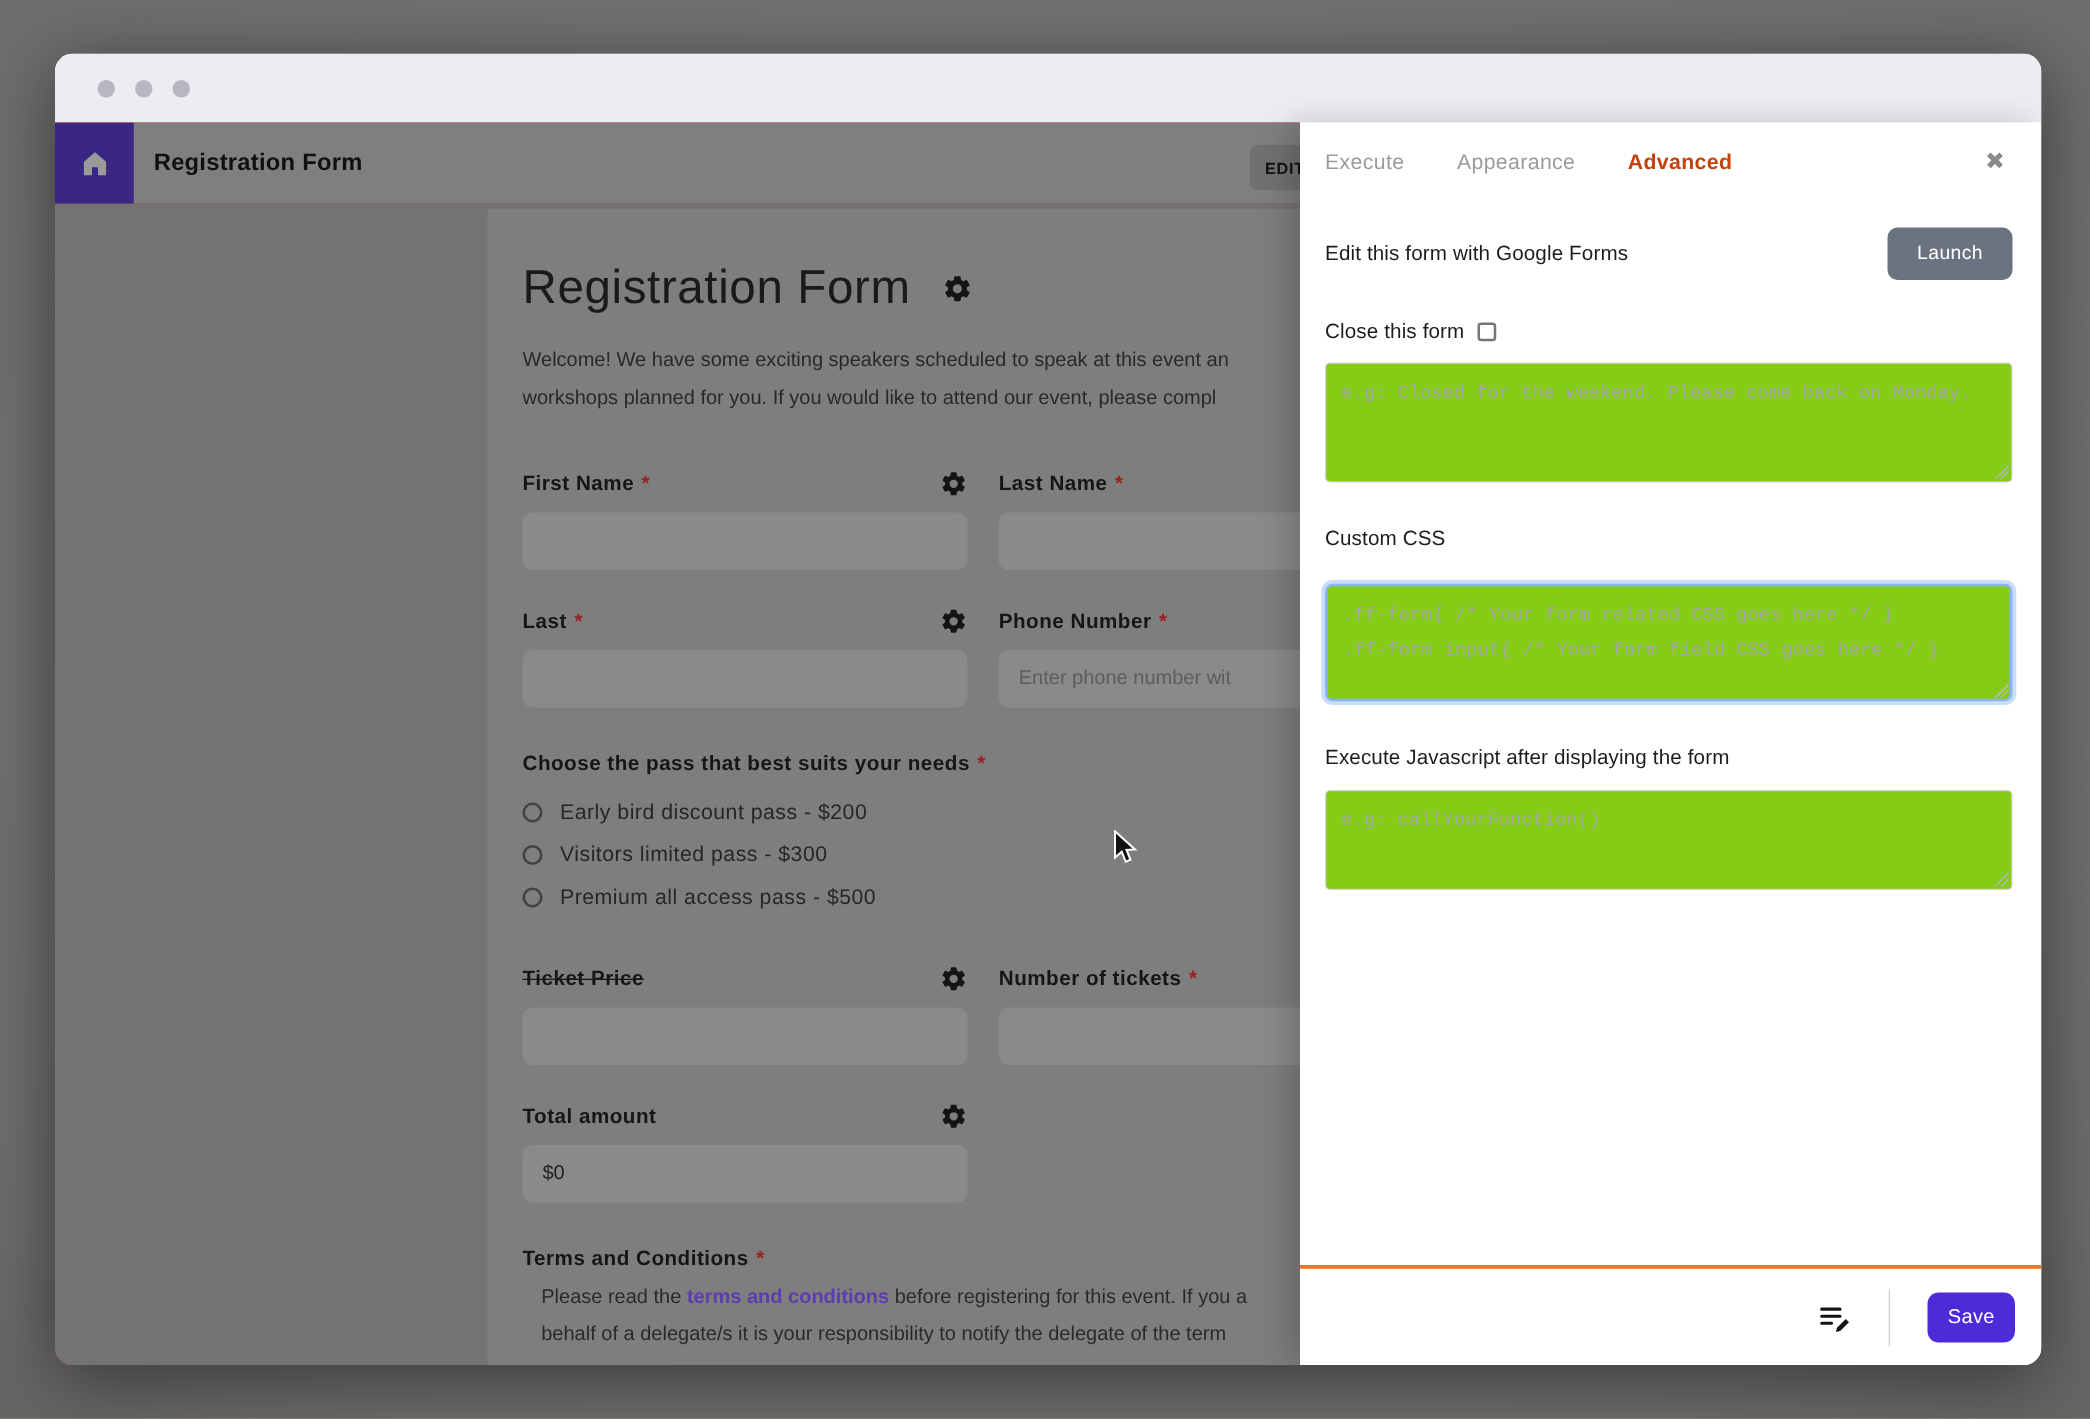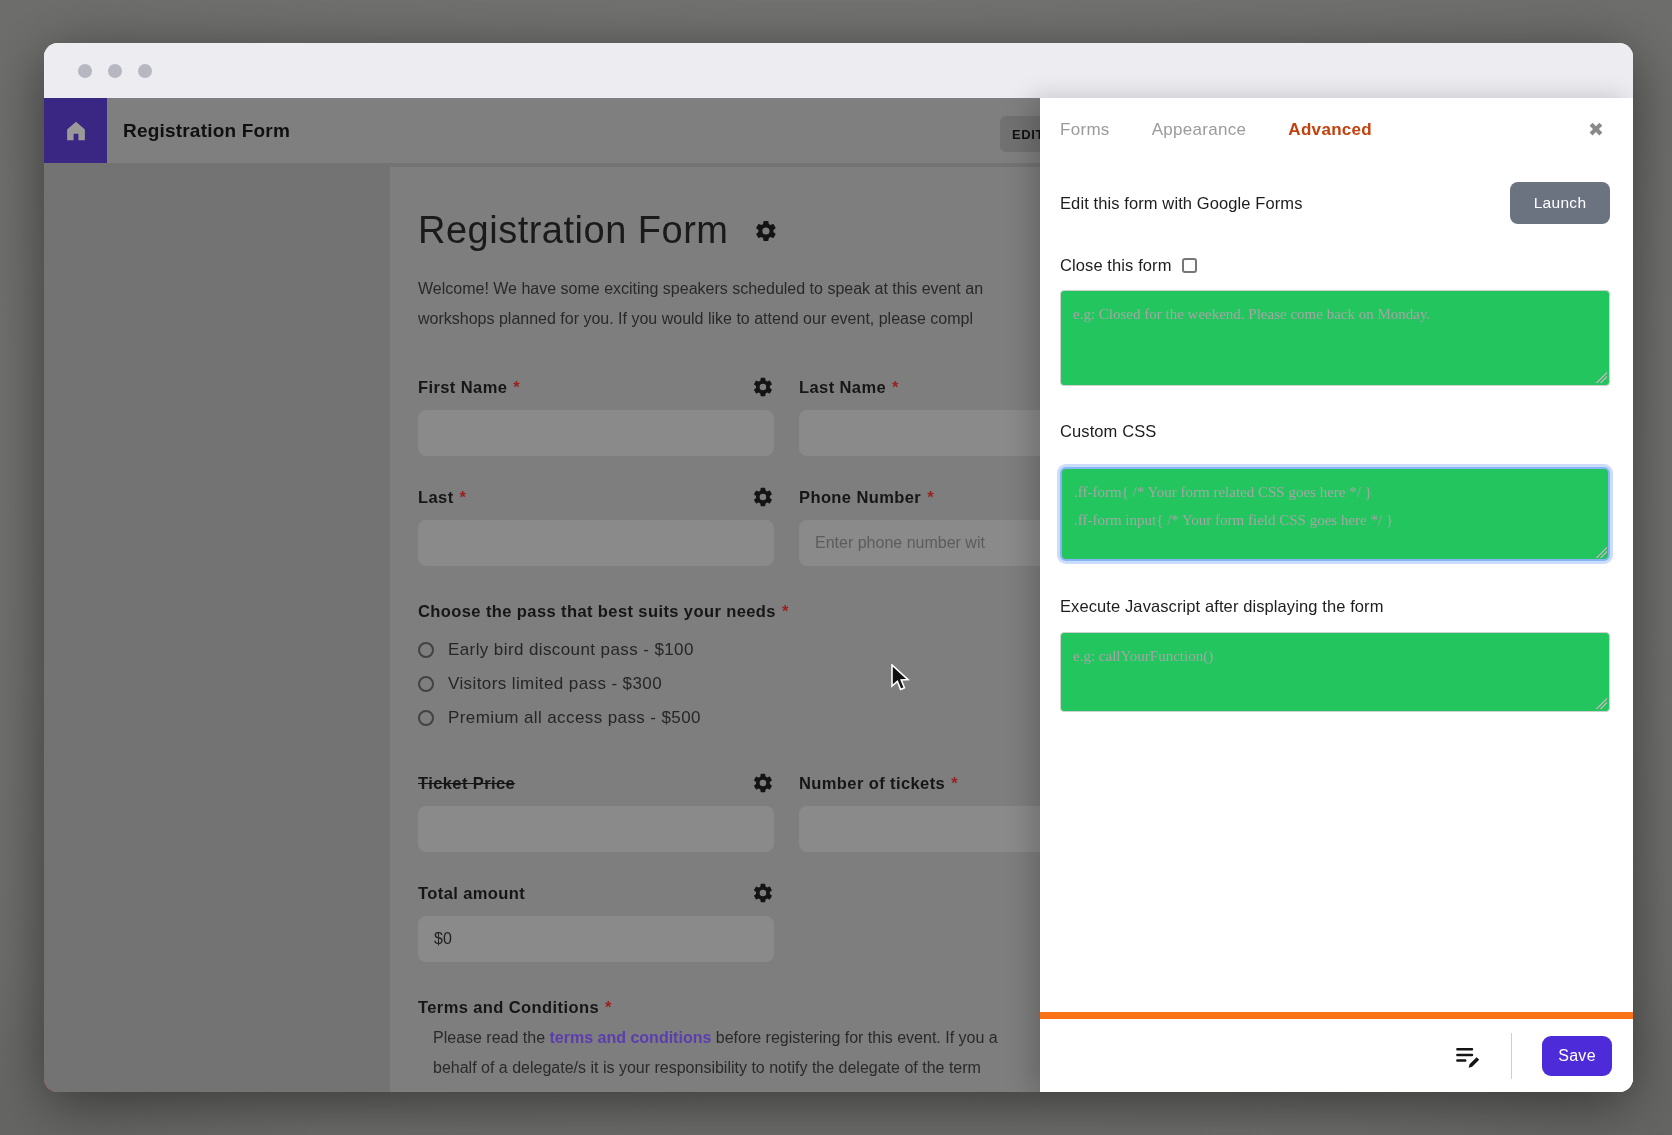--- a/index.html
+++ b/index.html
@@ -68,35 +68,35 @@
 
   .gforms-row { margin-top:42px; display:flex; align-items:center; justify-content:space-between; }
   .panel-label { font-size:16.5px; color:#1d1d1d; font-weight:500; letter-spacing:0.1px; }
   .launch-btn { width:100px; height:42px; background:#6b7280; color:#fff; border:none; border-radius:8px;
     font-size:15.5px; font-family:inherit; letter-spacing:0.3px; }
 
   .closeform-row { margin-top:32px; display:flex; align-items:center; }
   .checkbox { width:15px; height:15px; border:2px solid #767676; border-radius:3px; margin-left:10px; background:#fff; }
 
   .ta-wrap { position:relative; }
-  textarea { display:block; width:100%; resize:none; font-family:Liberation Serif, serif; font-size:15px; color:#333;
-    border:1px solid #d0d0d0; border-radius:4px; padding:10px 12px; line-height:1.85; background:#22c55e; }
+  textarea { display:block; width:100%; resize:none; font-family:Liberation Mono, monospace; font-size:15px; color:#333;
+    border:1px solid #d0d0d0; border-radius:4px; padding:10px 12px; line-height:1.85; background:#84cc16; }
   textarea::placeholder { color:#a6a6a6; opacity:1; }
   .ta1 { margin-top:15px; height:96px; }
   .ta2 { margin-top:26px; height:94px; border:2px solid #8ab4f8; border-radius:6px;
     box-shadow:0 0 0 3px rgba(140,180,248,0.45); outline:none; }
   .ta3 { margin-top:16px; height:80px; }
   .ta-wrap::after { content:""; position:absolute; right:3px; bottom:3px; width:11px; height:11px;
     background:
       linear-gradient(135deg, transparent 48%, #b5b5b5 48%, #b5b5b5 56%, transparent 56%) ,
       linear-gradient(135deg, transparent 68%, #b5b5b5 68%, #b5b5b5 76%, transparent 76%);
   }
   .section-label { margin-top:36px; }
 
-  .panel-footer { position:absolute; left:0; right:0; bottom:0; height:80px; border-top:7px solid #f97316;
+  .panel-footer { position:absolute; left:0; right:0; bottom:0; height:80px; border-top:3px solid #f97316;
     display:flex; align-items:center; justify-content:flex-end; padding-right:21px; background:#fff; }
   .editnote-icon { width:27px; height:27px; color:#141414; cursor:pointer; }
   .vdivider { width:1px; height:46px; background:#cfcfcf; margin:0 30px; }
   .save-btn { width:70px; height:40px; background:#4e2bd8; color:#fff; border:none; border-radius:9px;
     font-size:16px; font-family:inherit; letter-spacing:0.3px; }
 
   .cursor { position:absolute; left:890px; top:664px; z-index:50; pointer-events:none; }
 </style>
 </head>
 <body>
@@ -170,21 +170,21 @@
               <div class="field-label"><span>Phone Number</span><span class="req">*</span></div>
               <input class="f-input" placeholder="Enter phone number wit" style="">
             </div>
           </div>
 
           <div class="mt36">
             <div class="field-label"><span>Choose the pass that best suits your needs</span><span class="req">*</span></div>
             <div class="radio-group">
               <div class="radio-row">
                 <span class="radio-circle"></span>
-                <span class="radio-label">Early bird discount pass - $100</span>
+                <span class="radio-label">Early bird discount pass - $200</span>
               </div>
               <div class="radio-row">
                 <span class="radio-circle"></span>
                 <span class="radio-label">Visitors limited pass - $300</span>
               </div>
               <div class="radio-row">
                 <span class="radio-circle"></span>
                 <span class="radio-label">Premium all access pass - $500</span>
               </div>
             </div>
@@ -221,21 +221,21 @@
             <div class="terms-text" style="margin-top:0">behalf of a delegate/s it is your responsibility to notify the delegate of the term</div>
           </div>
 
         </div>
       </div>
     </div>
 
     <div class="panel">
 
       <div class="tabs">
-        <span class="tab">Forms</span>
+        <span class="tab">Execute</span>
         <span class="tab">Appearance</span>
         <span class="tab active">Advanced</span>
         <span class="panel-close">✖</span>
       </div>
 
       <div class="gforms-row">
         <span class="panel-label">Edit this form with Google Forms</span>
         <button class="launch-btn">Launch</button>
       </div>
 

